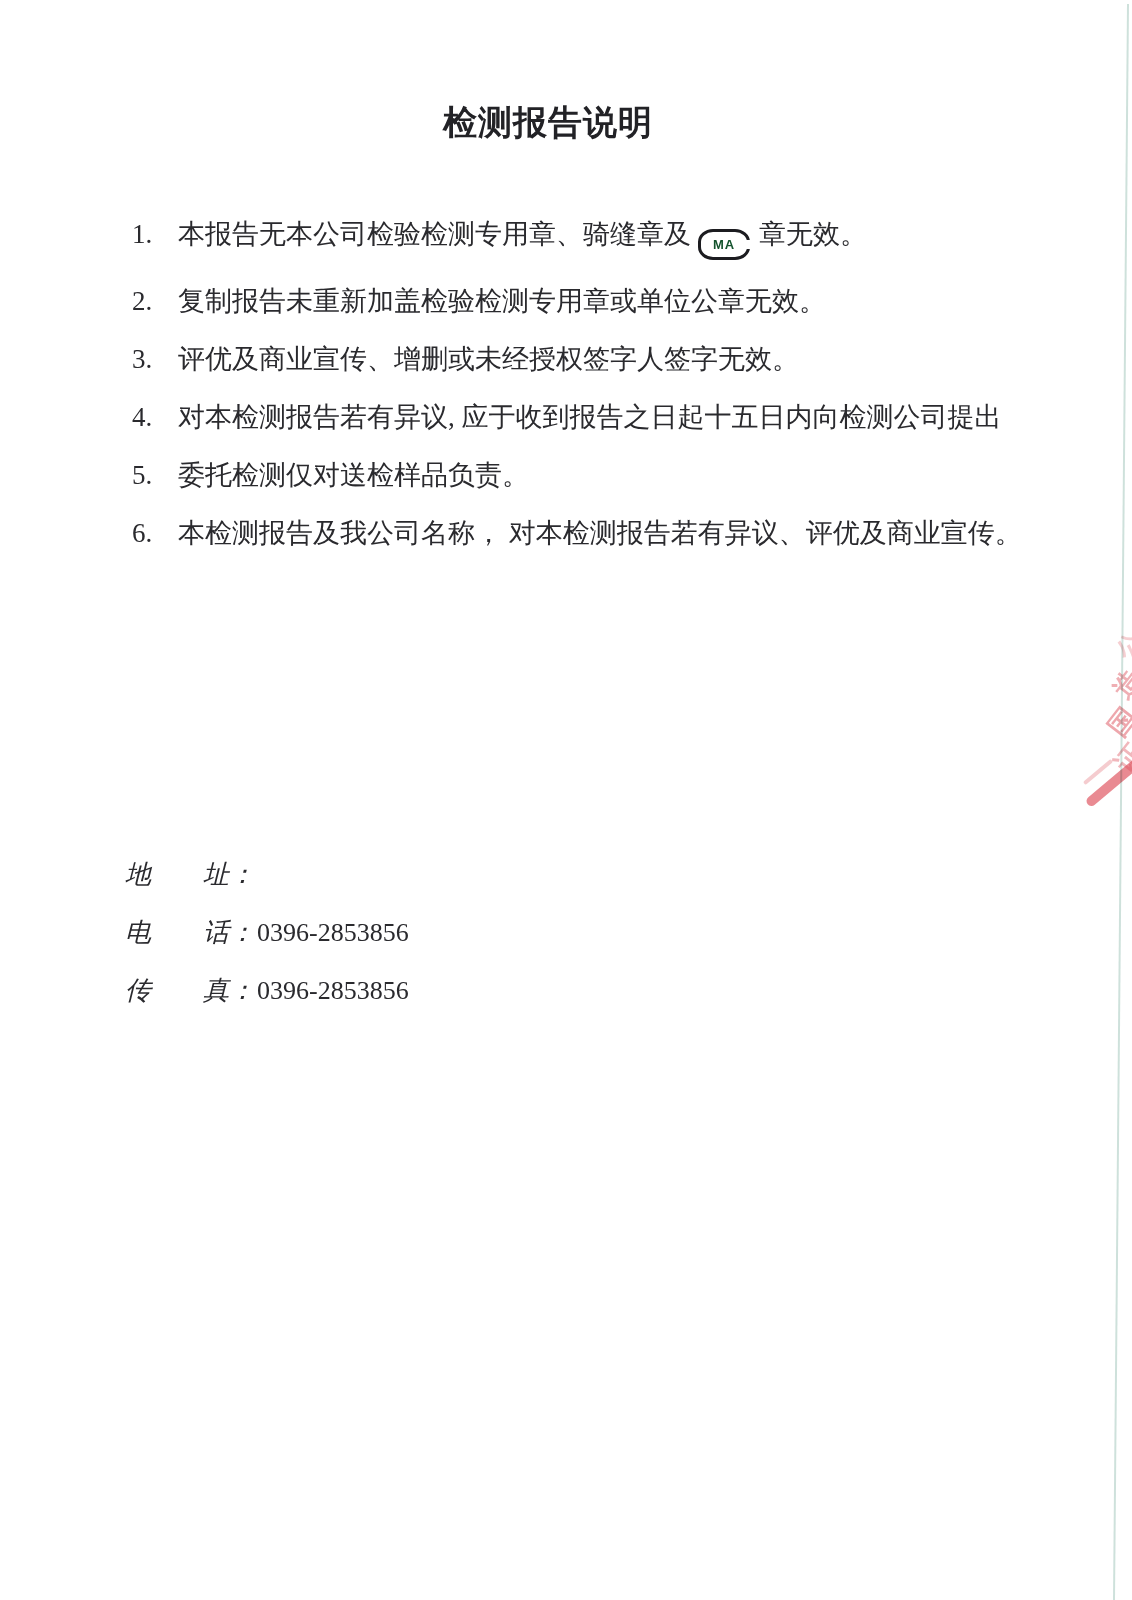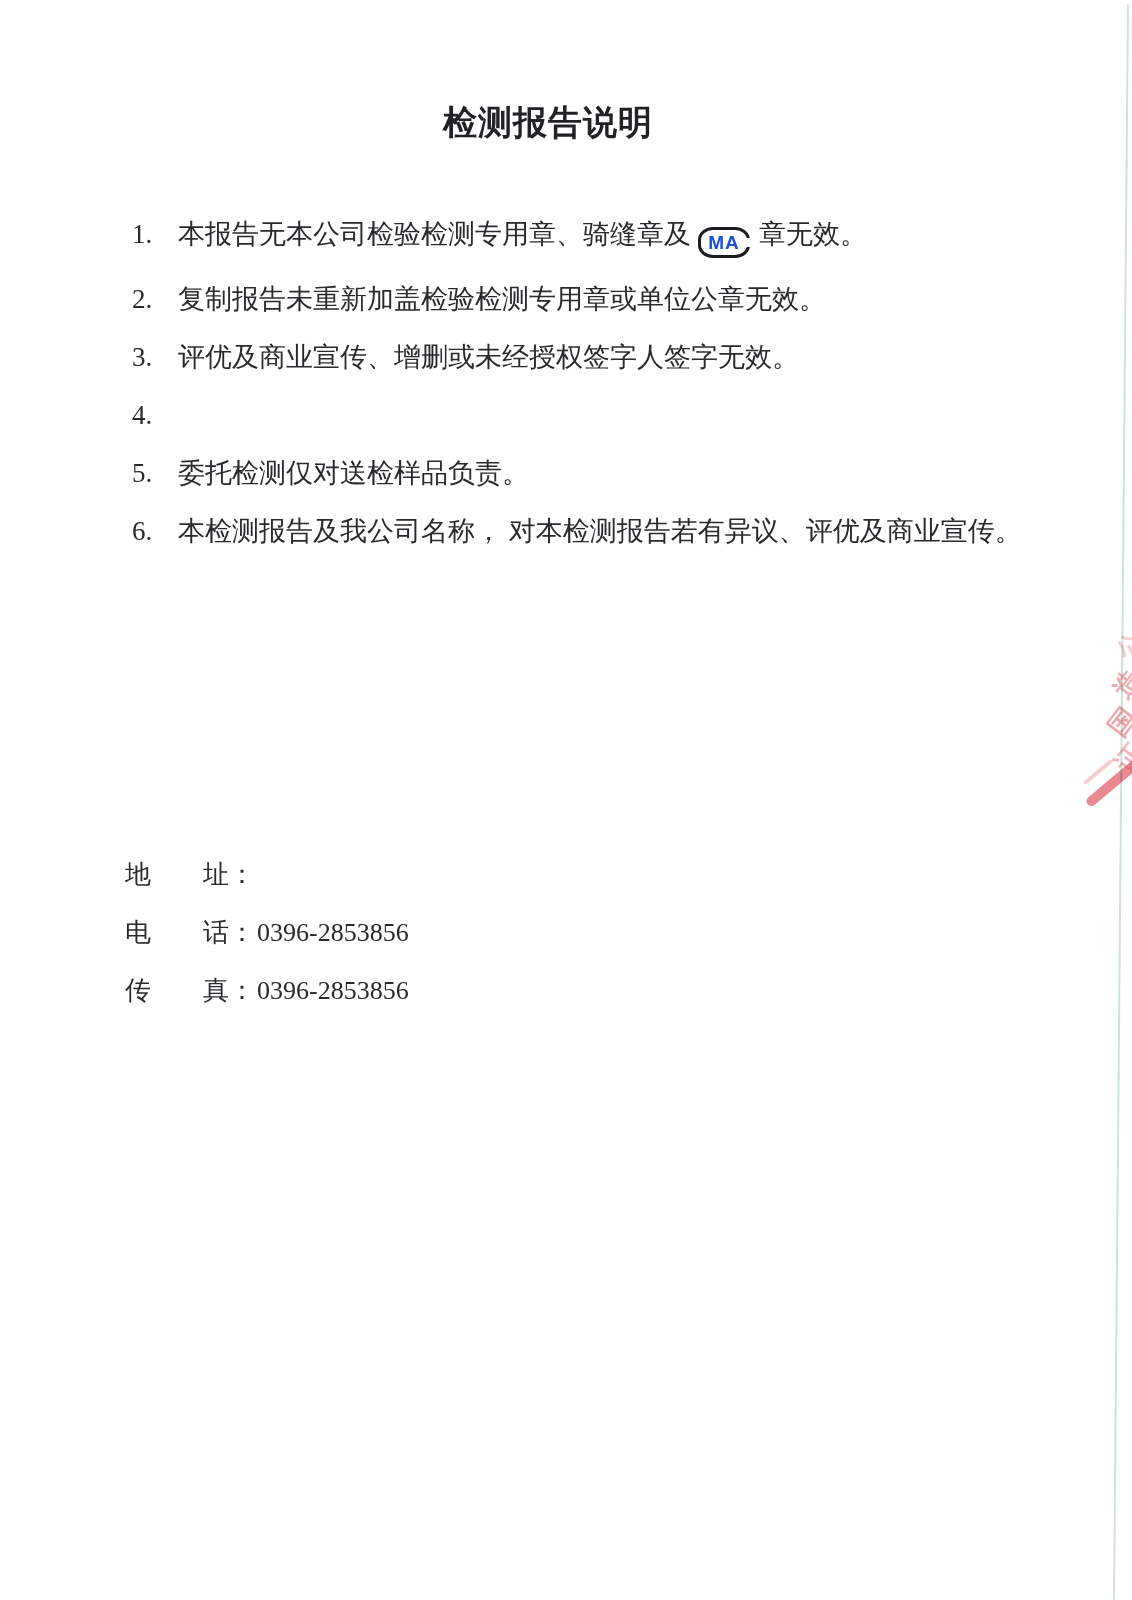--- a/index.html
+++ b/index.html
@@ -41,29 +41,29 @@
     text-align:center;
     background:#ffffff;
   }
   .cma-logo::after { 
     content:""; position:absolute; right:-5px; top:8px;
     width:6px; height:9px; background:#ffffff;
   }
   .cma-text {
     display:block;
     font-family:"Liberation Sans","DejaVu Sans",sans-serif;
-    font-weight:700; font-size:19px; line-height:25px;
-    letter-spacing:1px; color:#1d4ed8;
+    font-weight:700; font-size:13px; line-height:25px;
+    letter-spacing:1px; color:#14532d;
   }
   .contact {
     position:absolute; left:125px; top:858px;
     font-size:26px; line-height:34px;
   }
   .contact-row { margin-bottom:24px; display:flex; }
-  .contact-label { flex:none; }
+  .contact-label { flex:none;font-style:italic; }
   .contact-value { margin-left:2px; }
   
   .stamp {
     position:absolute; right:0; top:620px; width:66px; height:200px;
     overflow:hidden; pointer-events:none;
     mix-blend-mode:multiply;
   }
   .stamp span {
     position:absolute;
     font-size:27px; font-weight:700;
@@ -111,20 +111,21 @@
     </div>
 
     <div class="note-row">
       <span class="note-num">3.</span>
       <span class="note-text">评优及商业宣传、增删或未经授权签字人签字无效。</span>
     </div>
 
     <div class="note-row">
       <span class="note-num">4.</span>
       <span class="note-text">
+        <div>对本检测报告若有异议, 应于收到报告之日起十五日内向检测公司提出</div>
       </span>
     </div>
 
     <div class="note-row">
       <span class="note-num">5.</span>
       <span class="note-text">委托检测仅对送检样品负责。</span>
     </div>
 
     <div class="note-row">
       <span class="note-num">6.</span>

